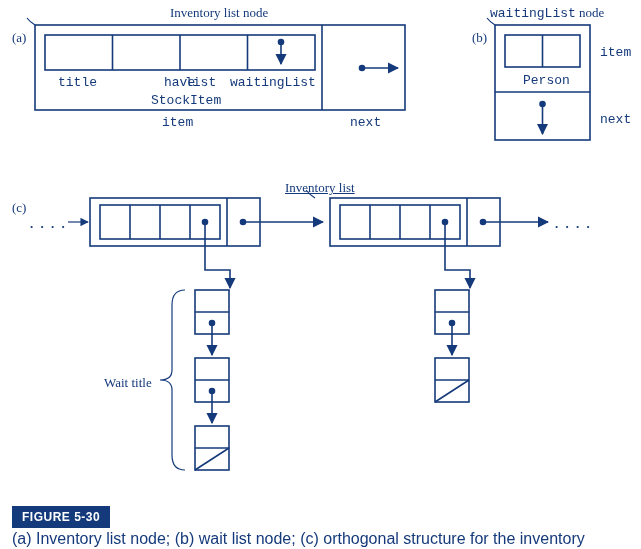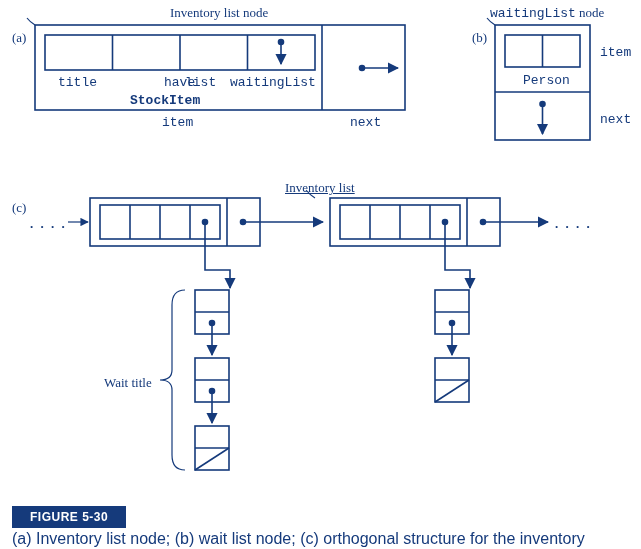--- a/index.html
+++ b/index.html
@@ -1,20 +1,20 @@
 <!DOCTYPE html>
 <html><head>
 <meta charset="utf-8">
 <style>
   html,body{margin:0;padding:0;background:#fff;font-family:"Times New Roman",serif;color:#153a7b;}
   .page{position:relative;width:641px;height:549px;}
   .lbl{position:absolute;font-size:13px;white-space:nowrap;}
   .mono{font-family:"Courier New",monospace;}
   .figbar{position:absolute;left:12px;top:506px;background:#153a7b;color:#fff;font-family:Arial,Helvetica,sans-serif;font-weight:bold;
-          font-size:12px;letter-spacing:0.5px;padding:4px 18px;}
+          font-size:12px;letter-spacing:0.5px;padding:4px 10px;}
   .caption{position:absolute;left:12px;top:530px;font-family:Arial,Helvetica,sans-serif;font-size:16px;color:#153a7b;}
   svg{position:absolute;left:0;top:0;}
 </style>
 </head>
 <body>
 
 <div class="page">
 
   <span class="lbl" style="left:170px;top:5px;">Inventory list node</span>
   <span class="lbl" style="left:490px;top:5px;">
@@ -23,21 +23,21 @@
   <span class="lbl" style="left:285px;top:180px;text-decoration:underline;">Inventory list</span>
 
   <span class="lbl" style="left:12px;top:30px;">(a)</span>
   <span class="lbl" style="left:472px;top:30px;">(b)</span>
   <span class="lbl" style="left:12px;top:200px;">(c)</span>
 
   <span class="lbl mono" style="left:58px;top:75px;">title</span>
   <span class="lbl mono" style="left:124px;top:75px;margin-left:40px;">have</span>
   <span class="lbl mono" style="left:185px;top:75px;">list</span>
   <span class="lbl mono" style="left:230px;top:75px;">waitingList</span>
-  <span class="lbl mono" style="left:130px;top:93px;font-weight:bold;">StockItem</span>
+  <span class="lbl mono" style="left:151px;top:93px;">StockItem</span>
   <span class="lbl mono" style="left:162px;top:115px;">item</span>
   <span class="lbl mono" style="left:350px;top:115px;">next</span>
 
   <span class="lbl mono" style="left:600px;top:45px;">item</span>
   <span class="lbl mono" style="left:523px;top:73px;text-align:center;">Person</span>
   <span class="lbl mono" style="left:600px;top:112px;">next</span>
 
   <span class="lbl" style="left:30px;top:216px;letter-spacing:2px;font-weight:bold;">. . . .</span>
   <span class="lbl" style="left:555px;top:216px;letter-spacing:2px;font-weight:bold;">. . . .</span>
   <span class="lbl" style="left:104px;top:375px;">Wait title</span>

